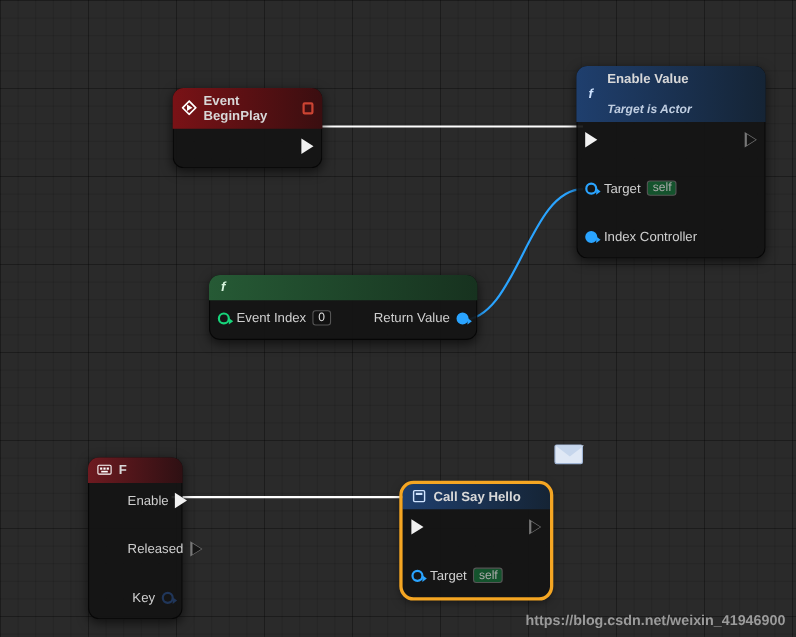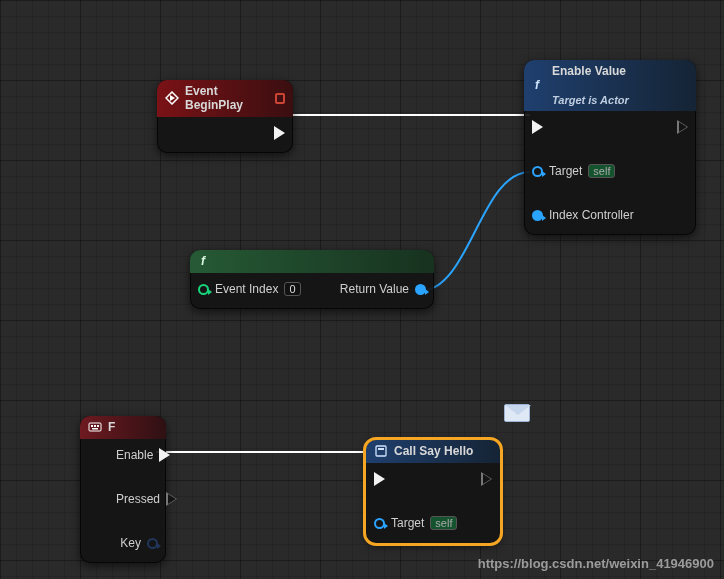--- a/index.html
+++ b/index.html
@@ -217,21 +217,21 @@
   </div>
   <div class="body">
     <div class="row">
       <div class="right">
         <span class="pin-label">Enable</span>
         <span class="exec-out"></span>
       </div>
     </div>
     <div class="row">
       <div class="right">
-        <span class="pin-label">Pressed</span>
+        <span class="pin-label">Released</span>
         <span class="exec-out hollow"></span>
       </div>
     </div>
     <div class="row">
       <div class="right">
         <span class="pin-label">Key</span>
         <span class="pin-circle key"></span>
       </div>
     </div>
   </div>

